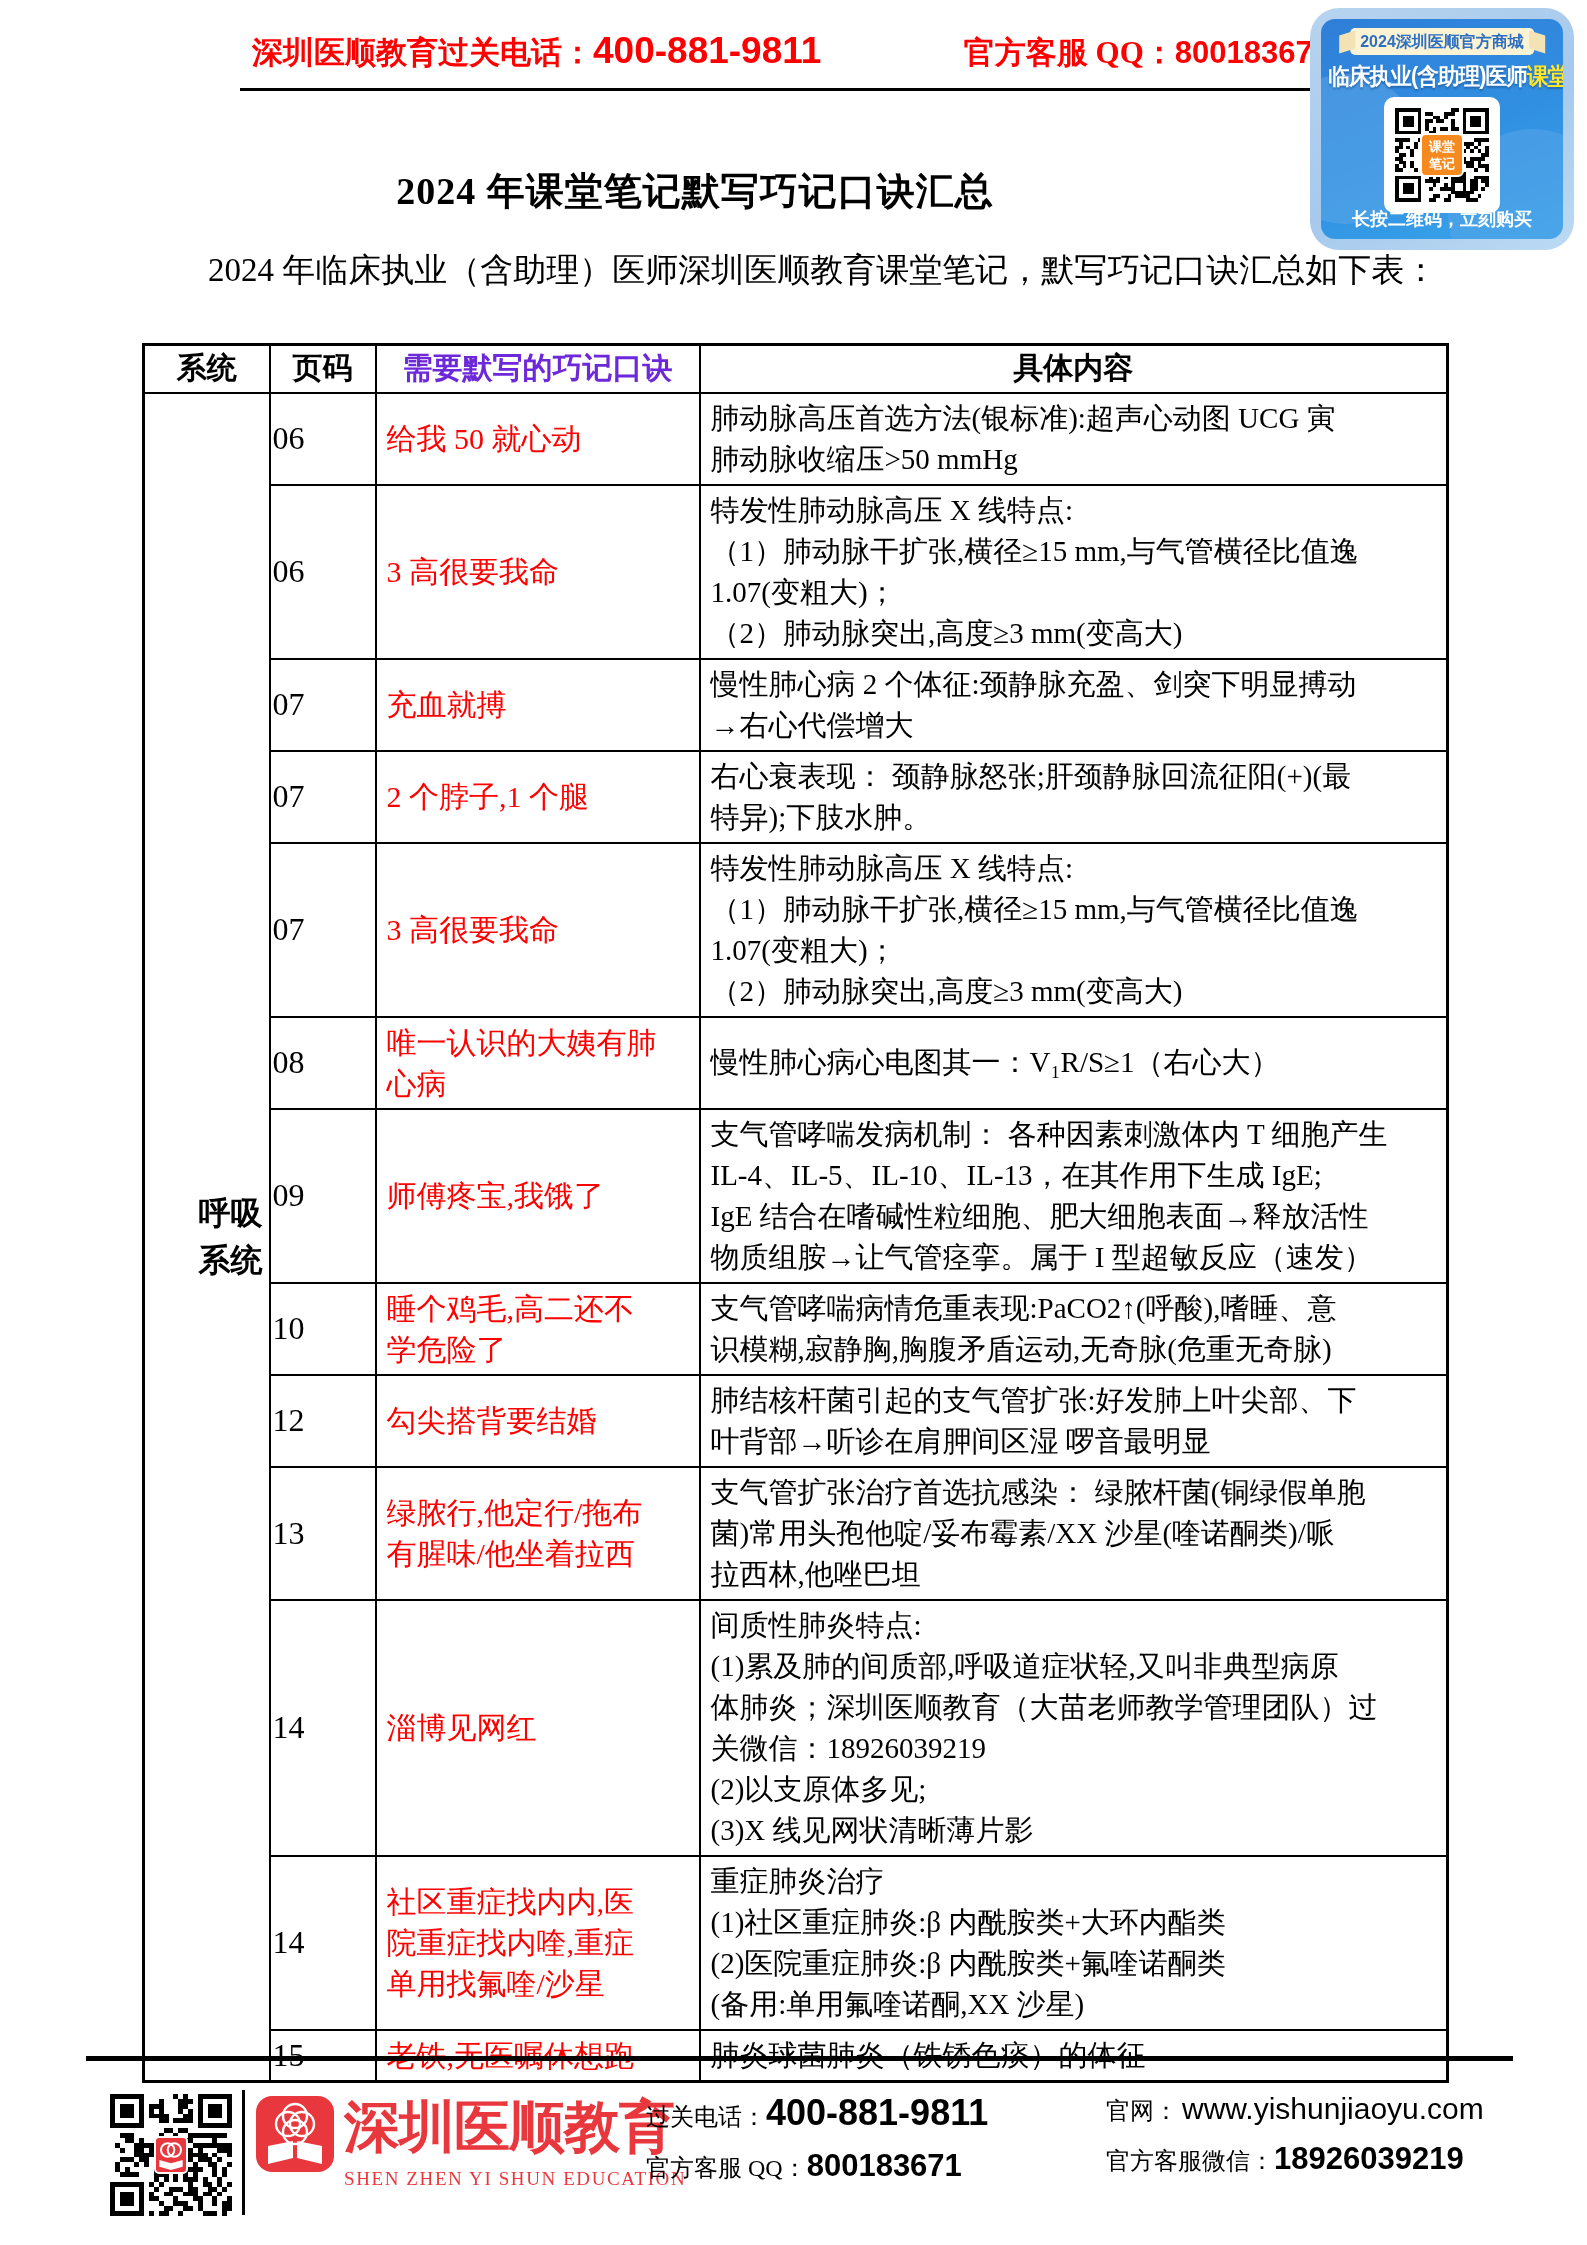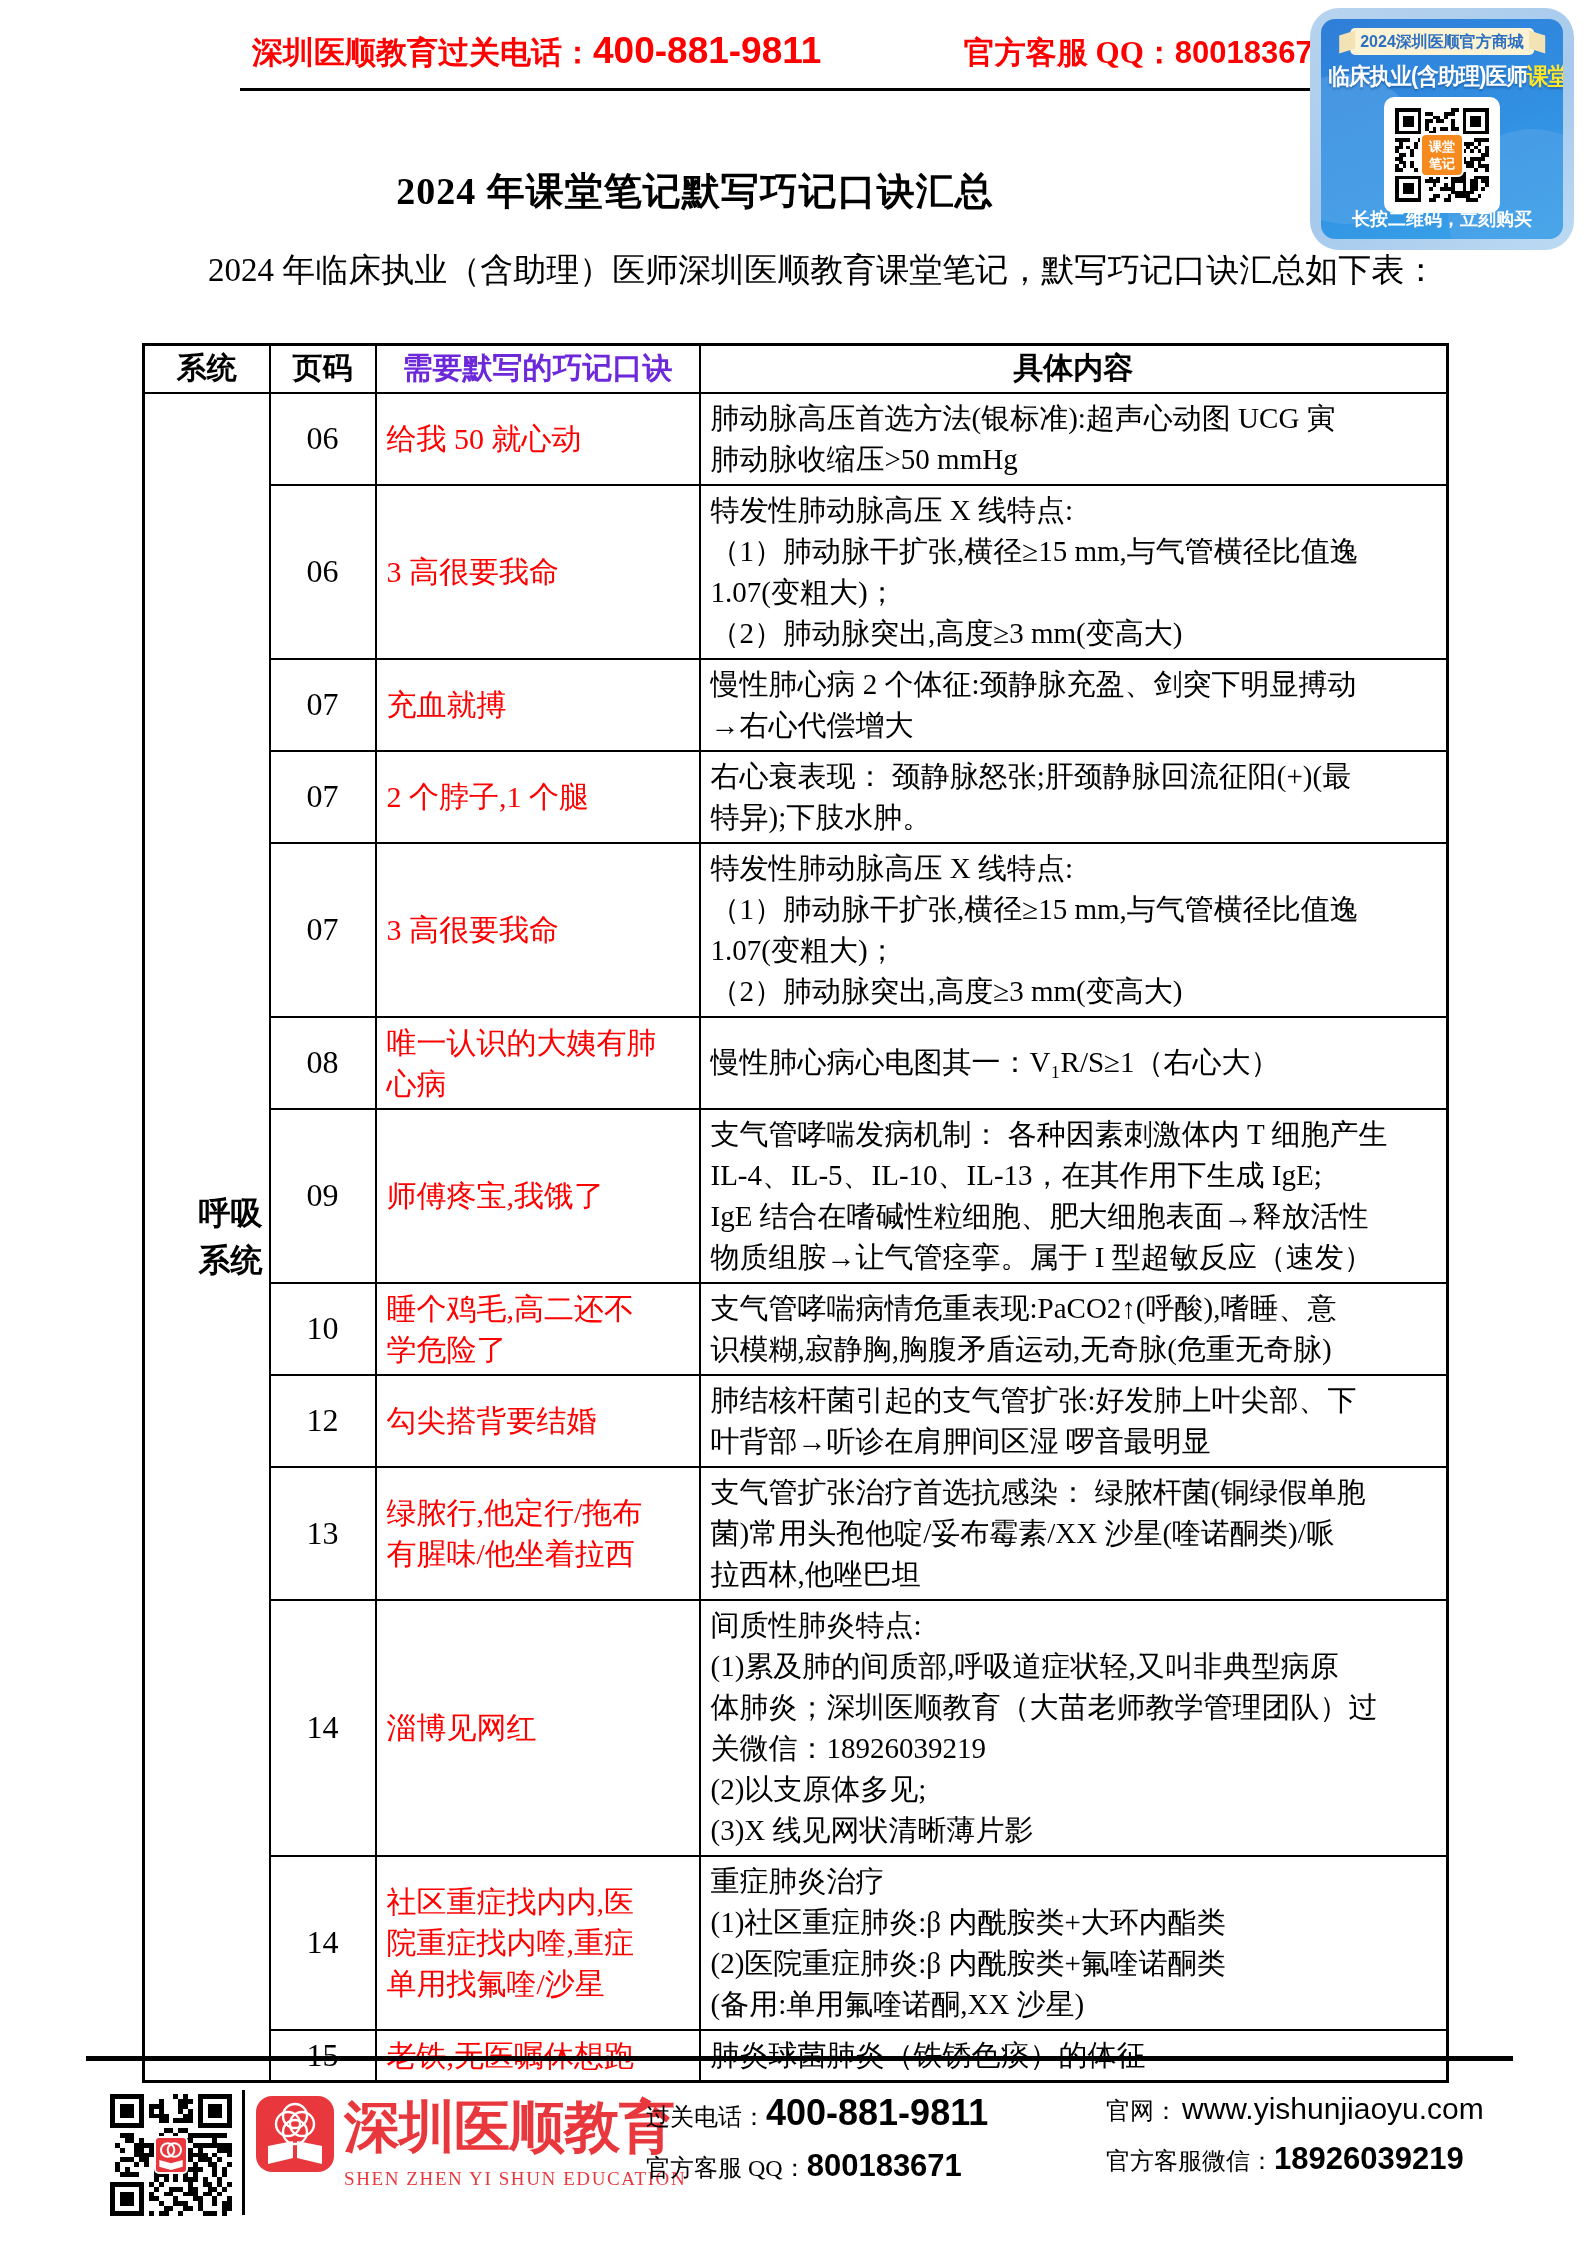--- a/index.html
+++ b/index.html
@@ -46,21 +46,21 @@
   .page-title{position:absolute;top:142px;left:75px;width:1240px;text-align:center;
     font-size:38px;font-weight:bold;letter-spacing:1px;margin-top:24px;}
   .intro{position:absolute;top:246px;left:142px;width:1312px;font-size:33px;line-height:1.5;text-indent:2em;}
 
   
   table.main{position:absolute;top:343px;left:142px;width:1304px;border-collapse:collapse;table-layout:fixed;}
   table.main td,table.main th{border:2px solid #000;vertical-align:middle;box-sizing:border-box;}
   table.main{border:3px solid #000;}
   th.h{font-size:30px;font-weight:bold;height:48px;text-align:center;padding:0;}
   th.h.red{color:#6d28d9;margin-left:36px;}
-  td.page{font-size:32px;text-align:center;padding:4px 2px;}
+  td.page{font-size:32px;padding:4px 2px;}
   td.mnem{color:#ff0000;font-size:30px;line-height:41px;padding:4px 10px;white-space:pre-line;text-align:left;}
   td.cont{font-size:29px;line-height:41px;padding:4px 10px;white-space:pre-line;text-align:left;}
   td.sys{font-size:32px;font-weight:bold;text-align:right;white-space:pre-line;line-height:1.45;padding:0 6px;}
 
   
   .footer-rule{position:absolute;top:2056px;left:86px;width:1427px;height:5px;background:#000;}
   .footer{position:absolute;top:2080px;left:86px;width:1427px;height:160px;}
   .f-qr{position:absolute;left:24px;top:14px;width:122px;height:122px;background:#fff;}
   .f-qr svg{width:100%;height:100%;display:block;}
   .f-qr .qr-center-mini{position:absolute;top:50%;left:50%;transform:translate(-50%,-50%);

